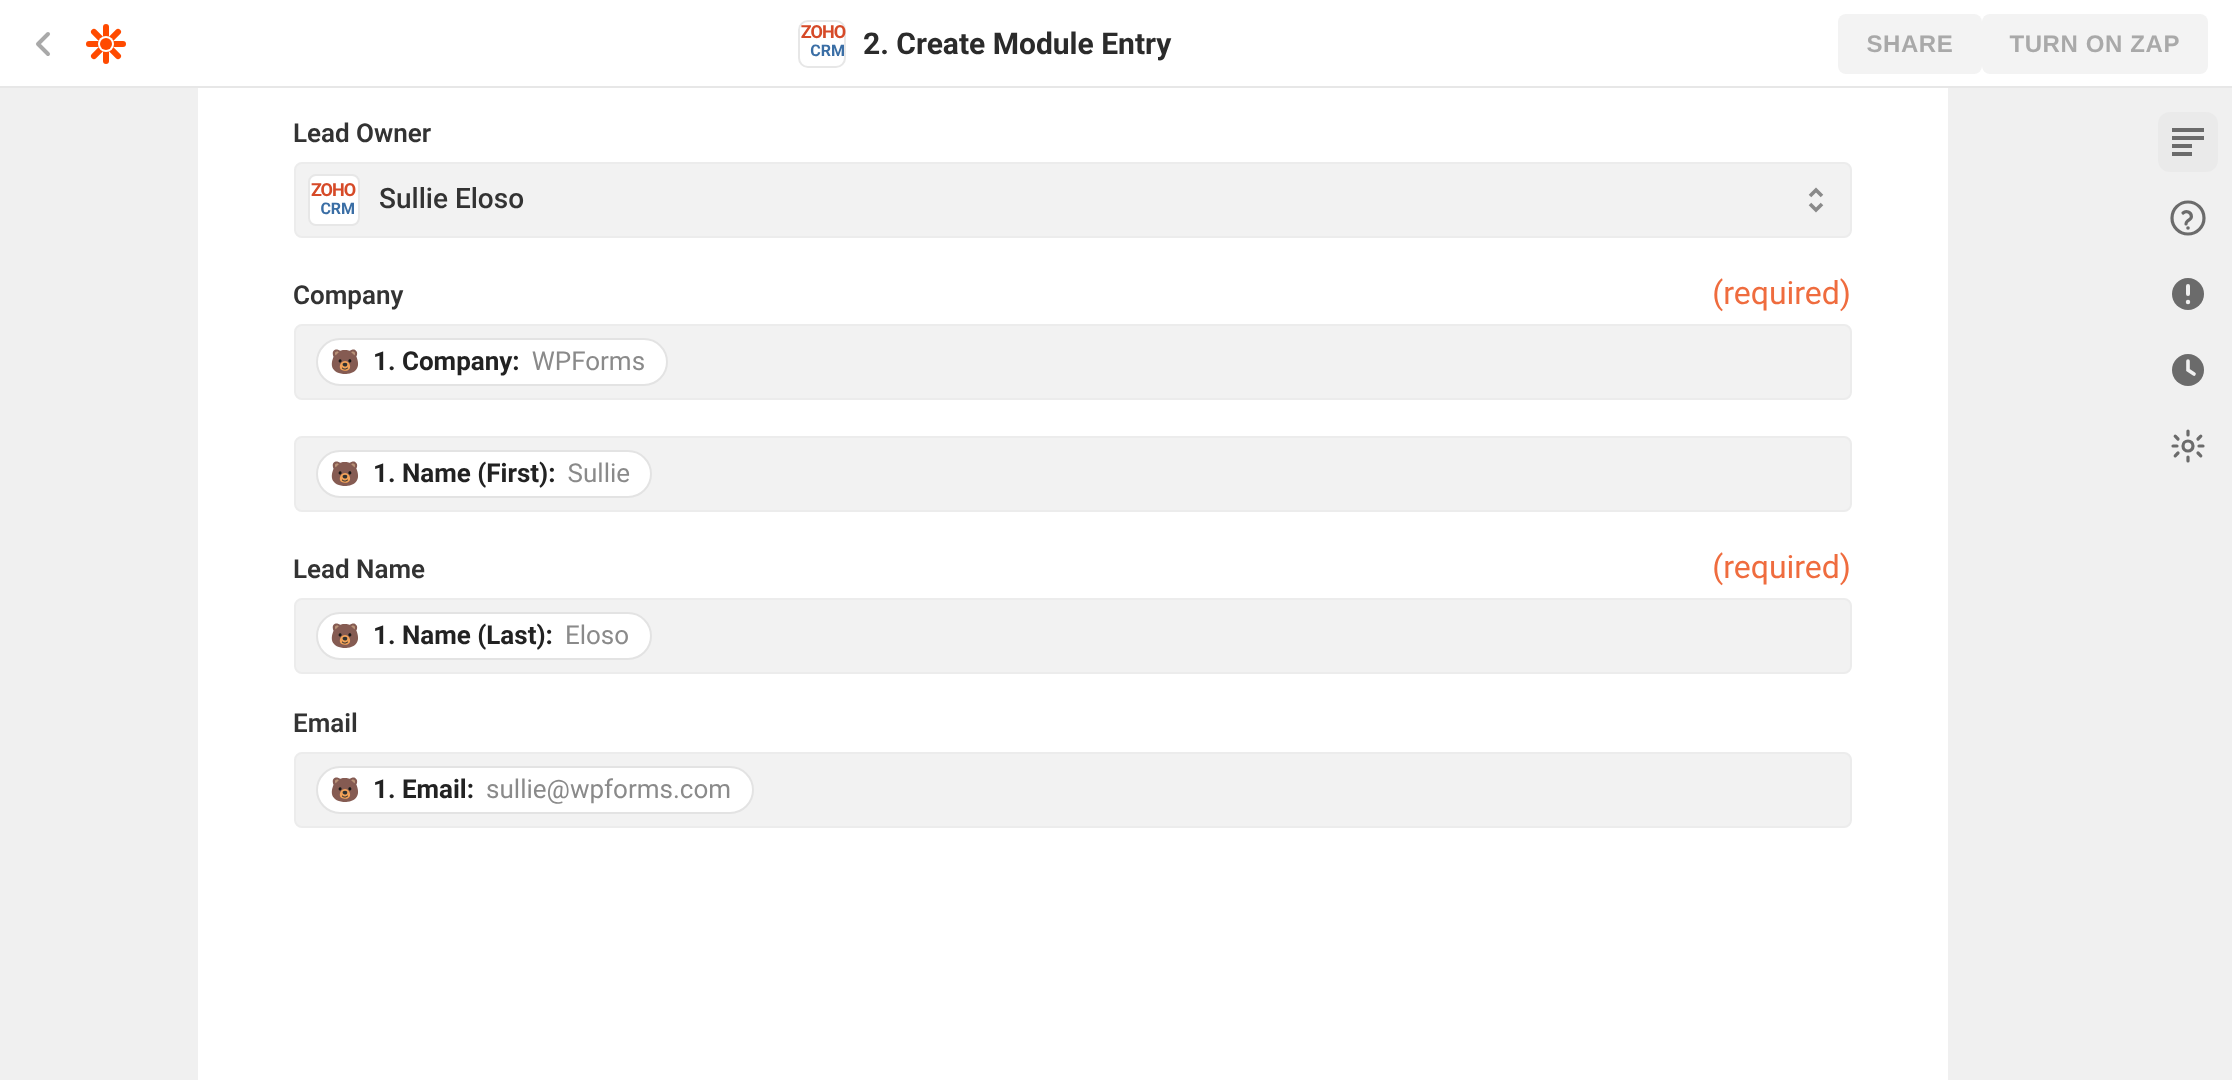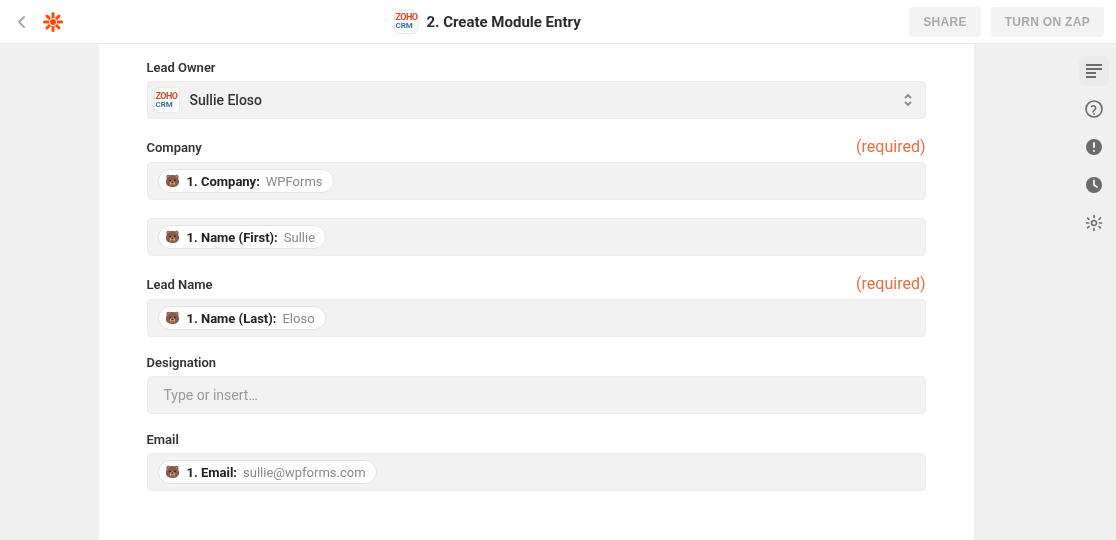--- a/index.html
+++ b/index.html
@@ -54,30 +54,29 @@
     gap:8px;
   }
   .step-chip {
     width:24px; height:24px;
     border:1px solid var(--border);
     border-radius:5px;
     display:flex; align-items:center; justify-content:center;
     font-size:10px;
     background:#fff;
   }
-  .zoho-glyph { font-size:9px; line-height:1; display:flex; flex-direction:column; align-items:flex-start; }
+  .zoho-glyph { font-size:9px; line-height:1; display:flex; flex-direction:column; align-items:flex-end; }
   .zoho-a { color:#d64a28; font-weight:700; letter-spacing:-0.5px; }
   .zoho-b { color:#3a6ea5; font-weight:700; font-size:8px; }
   .step-title {
     font-weight:700;
     font-size:15px;
   }
   .topbar-right {
     display:flex;
-    gap:10px;
   }
   .btn-muted {
     background: var(--btn-muted-bg);
     color: var(--btn-muted-text);
     border:none;
     border-radius:4px;
     padding: 8px 14px;
     font-weight:700;
     font-size:12px;
     letter-spacing:0.3px;
@@ -287,28 +286,20 @@
         </div>
         <div class="input">
           <span class="pill">
             <span class="wp-icon">🐻</span>
             <b>1. Name (Last):</b>
             <span class="val">Eloso</span>
           </span>
         </div>
       </div>
 
-      <div class="field">
-        <div class="label-row">
-          <span class="label">Designation</span>
-        </div>
-        <div class="input">
-          <span class="placeholder">Type or insert…</span>
-        </div>
-      </div>
 
       <div class="field">
         <div class="label-row">
           <span class="label">Email</span>
         </div>
         <div class="input">
           <span class="pill">
             <span class="wp-icon">🐻</span>
             <b>1. Email:</b>
             <span class="val">sullie@wpforms.com</span>

